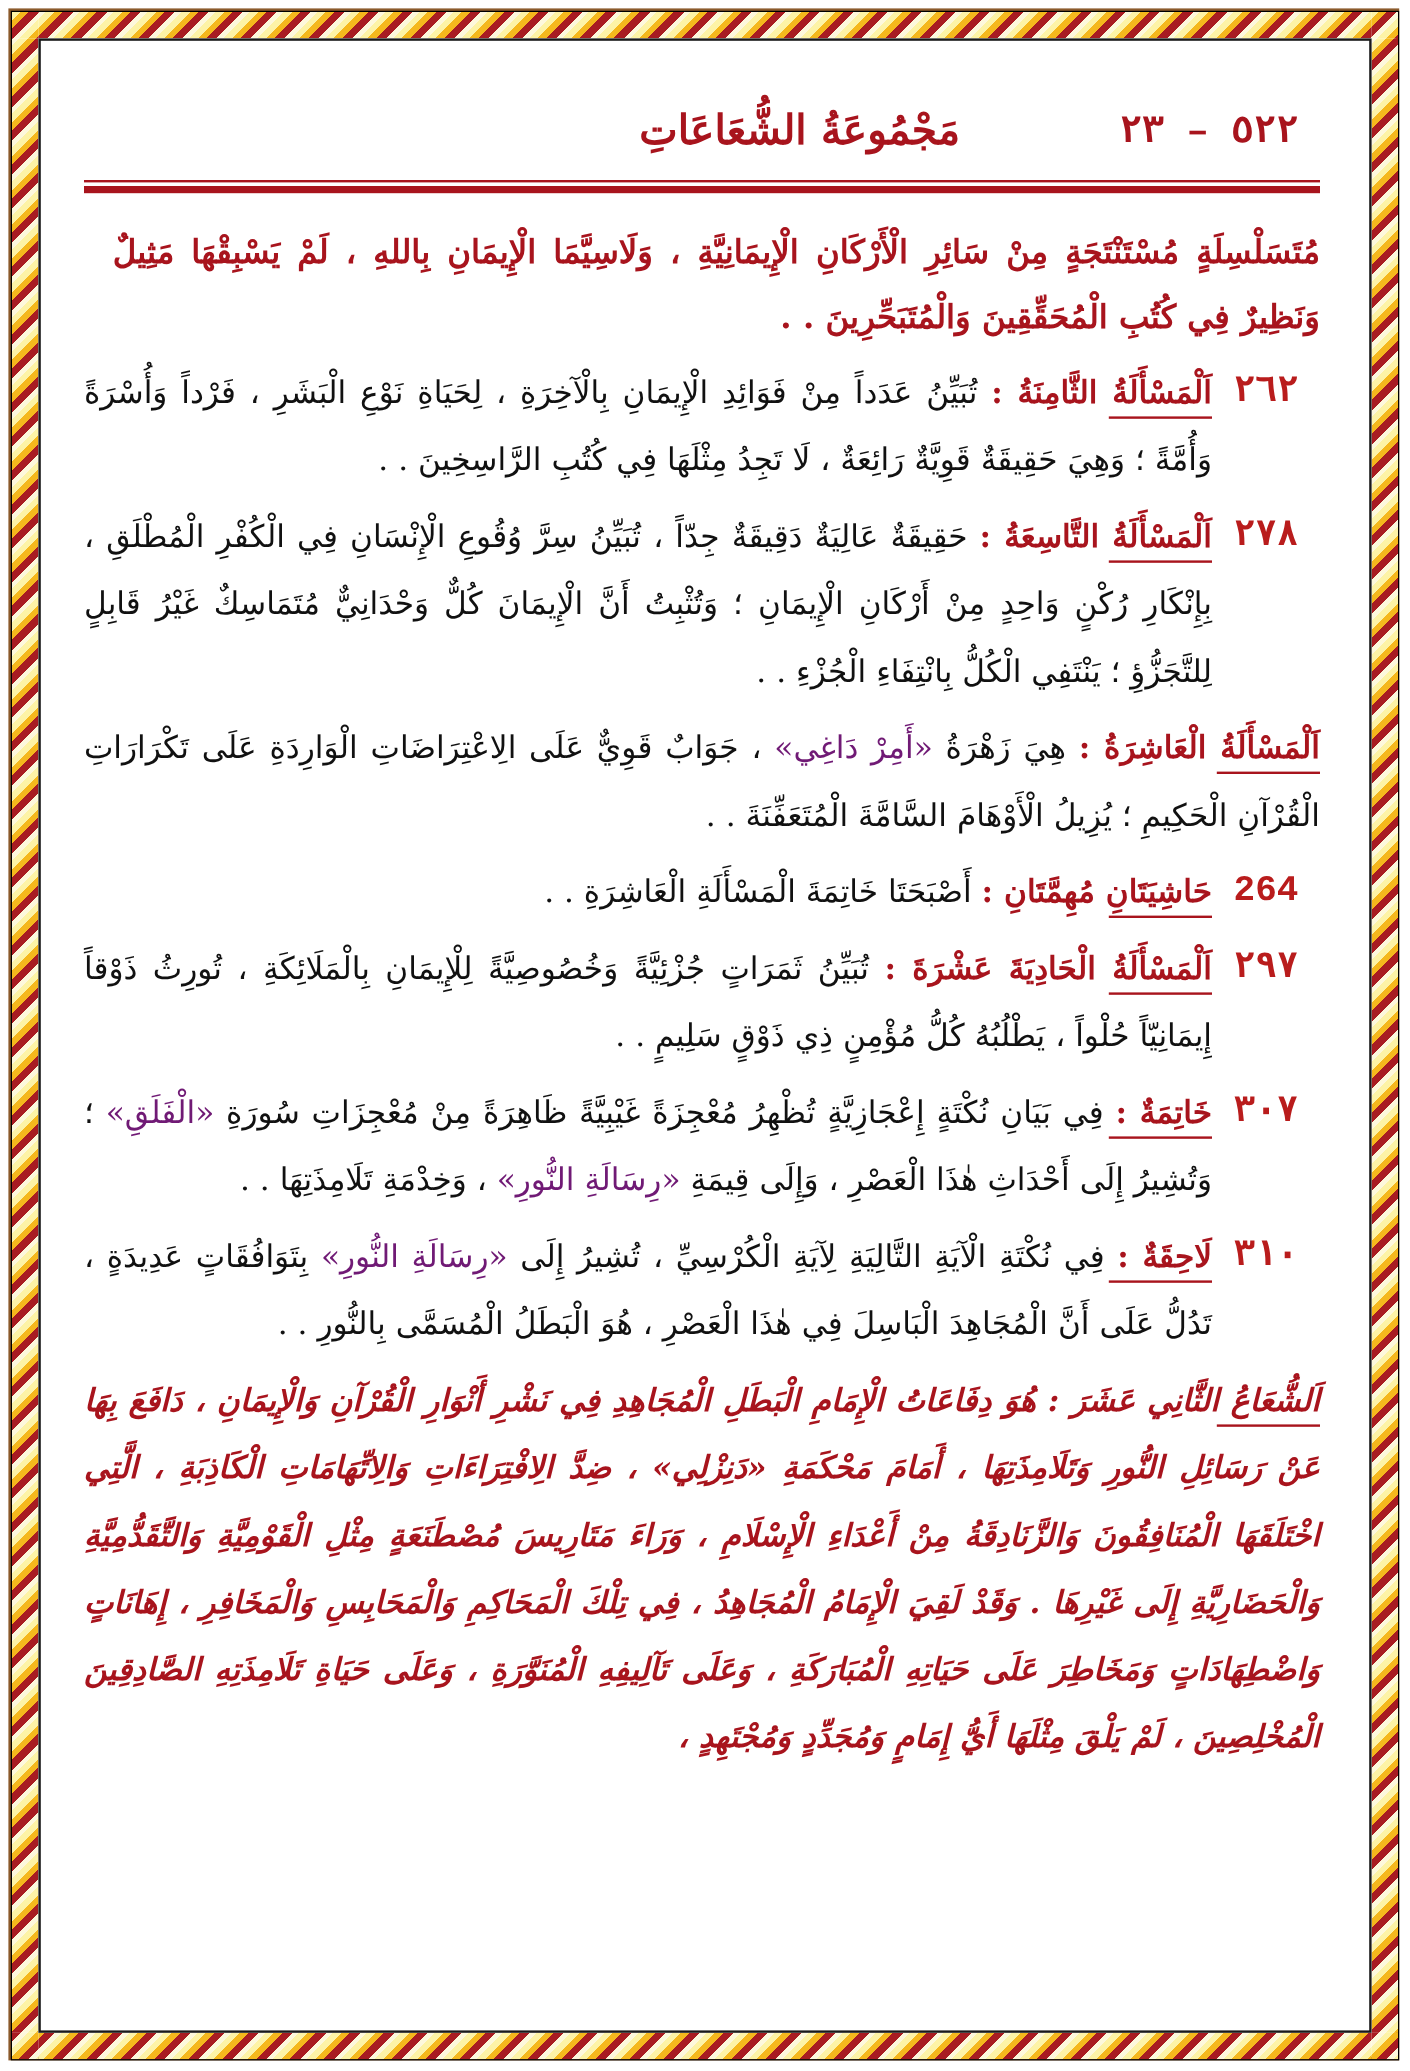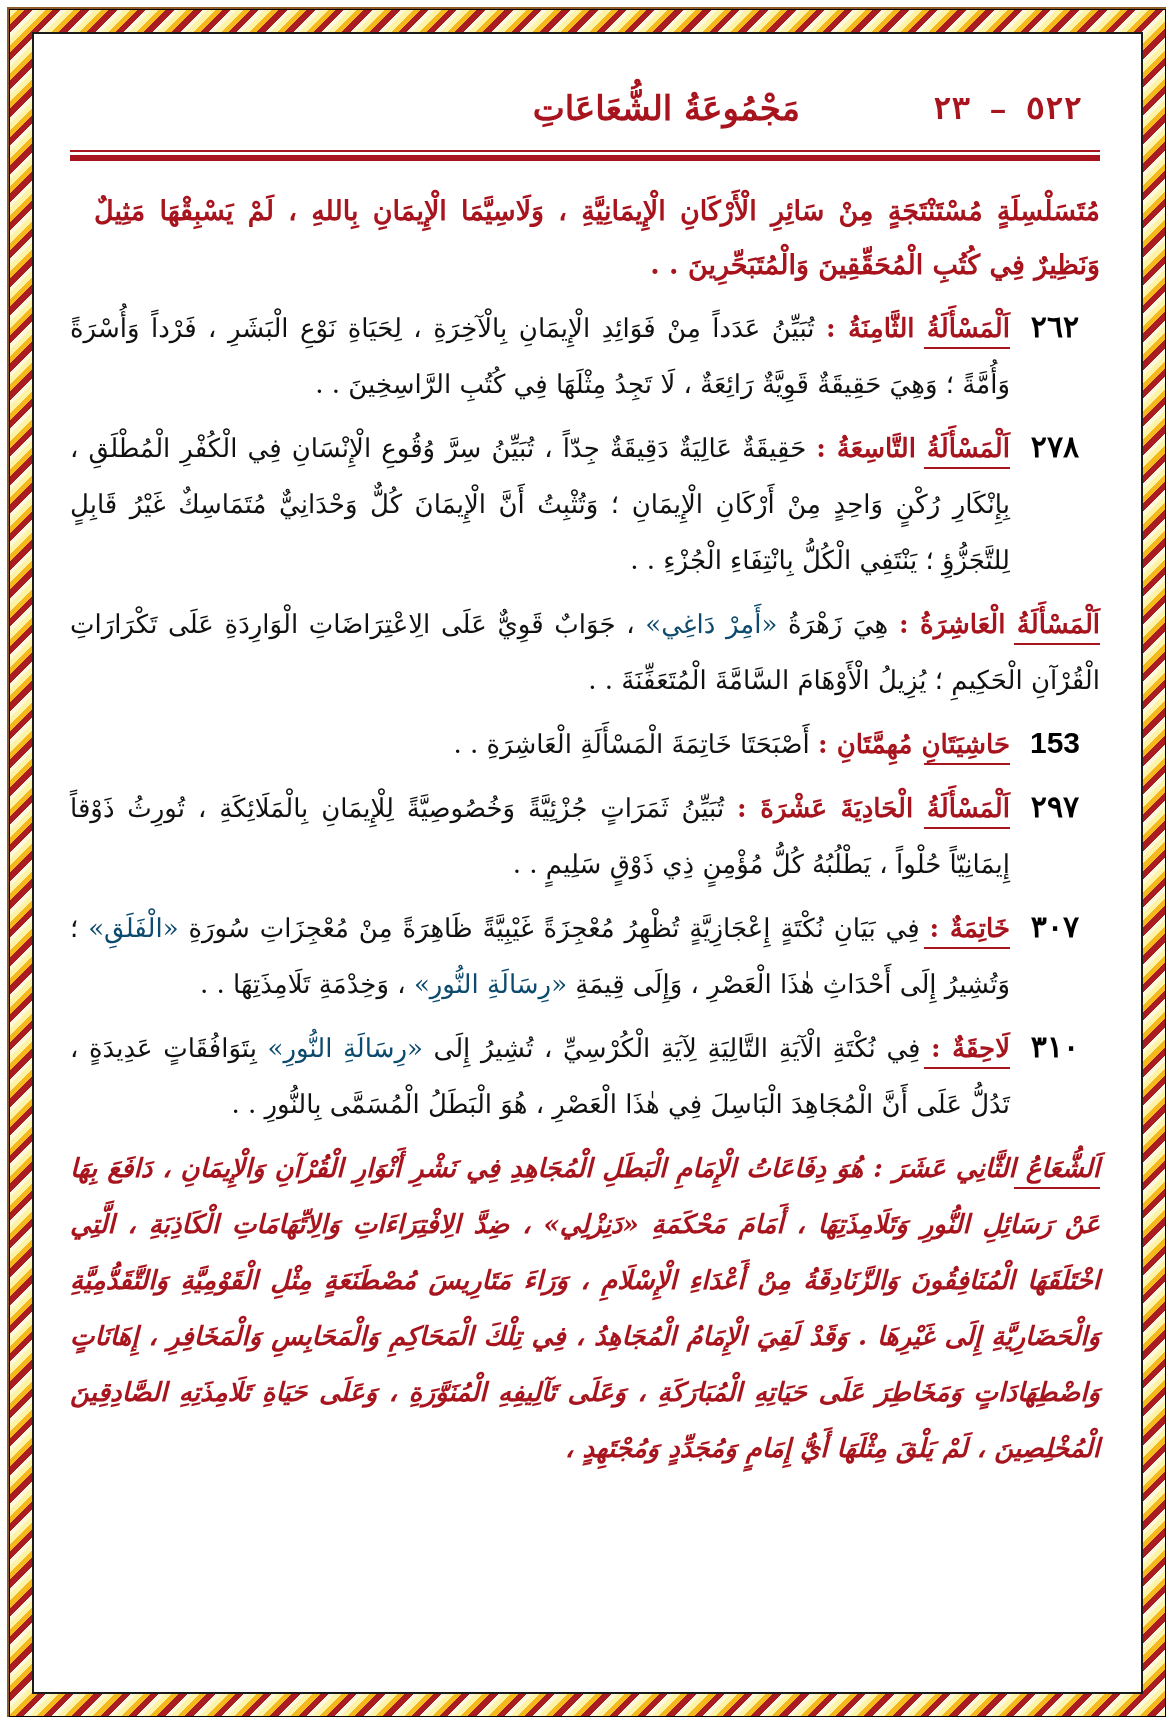--- a/index.html
+++ b/index.html
@@ -35,29 +35,29 @@
     position: absolute; right: 300px; top: 8px; color: #a8141d; font-weight: bold; font-size: 34px;
   }
   .rule-thin { position: absolute; left: 0; right: 0; top: 70px; height: 2px; background: #a8141d; }
   .rule-thick { position: absolute; left: 0; right: 0; top: 75px; height: 6px; background: #a8141d; }
 
   .content { position: absolute; top: 104px; right: 0; width: 1030px; }
   .intro { color: #a8141d; font-weight: bold; font-size: 27px; line-height: 54px; text-align: justify; padding-right: 0; margin-left: 24px; }
 
   .entry { position: relative; display: flex; flex-direction: row; margin-top: 8px; }
   .entry .num {
-    width: 90px; flex: 0 0 90px; color: #000000; font-weight: bold; font-size: 30px;
-    font-family: Liberation Sans, sans-serif; line-height: 54px; text-align: center;
+    width: 90px; flex: 0 0 90px; color: #b91c1c; font-weight: bold; font-size: 30px;
+    font-family: Liberation Mono, monospace; line-height: 54px; text-align: center;
   }
   .entry .body { flex: 1 1 auto; font-size: 26px; line-height: 56px; color: #111; text-align: justify; }
   .entry .head { color: #a8141d; font-weight: bold; position: relative; }
   .entry .head::after {
     content: ""; position: absolute; right: 0; bottom: -6px; width: 86px; height: 2px; background: #a8141d;
   }
-  .entry .hl { color: #0c4a6e; }
+  .entry .hl { color: #701a75; }
   .entry.red .body { color: #a8141d; font-weight: bold; font-style: italic; }
   .entry.red .num::after {
     content: ""; display: block; width: 76px; height: 2px; background: #a8141d; margin: -4px auto 0;
   }
 </style>
 </head>
 <body>
 
 <div class="frame-outer"></div>
 <div class="frame-braid"></div>
@@ -93,21 +93,21 @@
     <div class="entry">
       <div class="body">
         <span class="head">اَلْمَسْأَلَةُ الْعَاشِرَةُ :</span>
         <span>هِيَ زَهْرَةُ</span>
         <span class="hl">«أَمِرْ دَاغِي»</span>
         <span>، جَوَابٌ قَوِيٌّ عَلَى الِاعْتِرَاضَاتِ الْوَارِدَةِ عَلَى تَكْرَارَاتِ الْقُرْآنِ الْحَكِيمِ ؛ يُزِيلُ الْأَوْهَامَ السَّامَّةَ الْمُتَعَفِّنَةَ . .</span>
       </div>
     </div>
 
     <div class="entry">
-      <div class="num">153</div>
+      <div class="num">264</div>
       <div class="body">
         <span class="head">حَاشِيَتَانِ مُهِمَّتَانِ :</span>
         <span>أَصْبَحَتَا خَاتِمَةَ الْمَسْأَلَةِ الْعَاشِرَةِ . .</span>
       </div>
     </div>
 
     <div class="entry">
       <div class="num">٢٩٧</div>
       <div class="body">
         <span class="head">اَلْمَسْأَلَةُ الْحَادِيَةَ عَشْرَةَ :</span>

